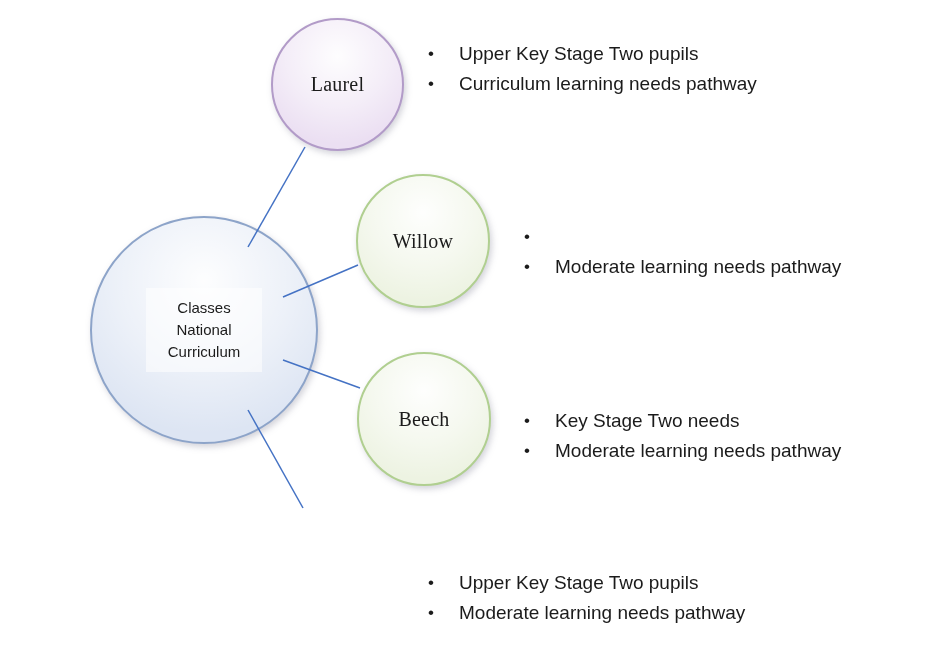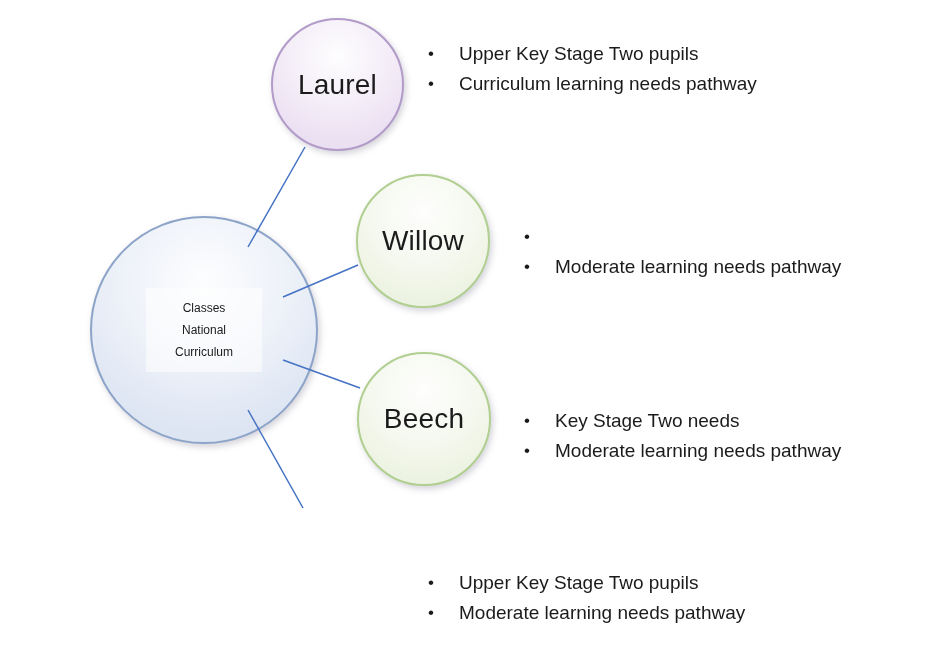--- a/index.html
+++ b/index.html
@@ -33,37 +33,38 @@
     box-sizing: border-box;
     background-image: radial-gradient(circle at 50% 28%,
       rgba(255,255,255,0.95) 0%,
       rgba(255,255,255,0.45) 45%,
       rgba(255,255,255,0.0) 78%);
     box-shadow: 2px 3px 6px rgba(130,130,150,0.35);
   }
   .circle.satellite { z-index: 3; }
   .circle.center { z-index: 1; }
   .node-label {
-    font-size: 28px;
+    font-size: 20px;
     color: #1b1b1b;
     letter-spacing: 0.2px;
     white-space: nowrap;
+    font-family: Liberation Serif, serif;
   }
   #node-center { left: 90px; top: 216px; width: 228px; height: 228px; }
   #node-laurel { left: 271px; top: 18px;  width: 133px; height: 133px; }
   #node-willow { left: 356px; top: 174px; width: 134px; height: 134px; }
   #node-beech  { left: 357px; top: 352px; width: 134px; height: 134px; }
   #node-oak    { left: 270px; top: 503px; width: 134px; height: 134px; }
 
   .center-label-box {
     width: 112px;
     padding: 9px 2px;
     background: rgba(255,255,255,0.55);
     text-align: center;
-    font-size: 12px;
+    font-size: 15px;
     line-height: 22px;
     color: #1b1b1b;
   }
   .bullets {
     position: absolute;
     z-index: 4;
     color: #1b1b1b;
   }
   #bullets-laurel { left: 428px; top: 39px; }
   #bullets-willow { left: 524px; top: 222px; }

